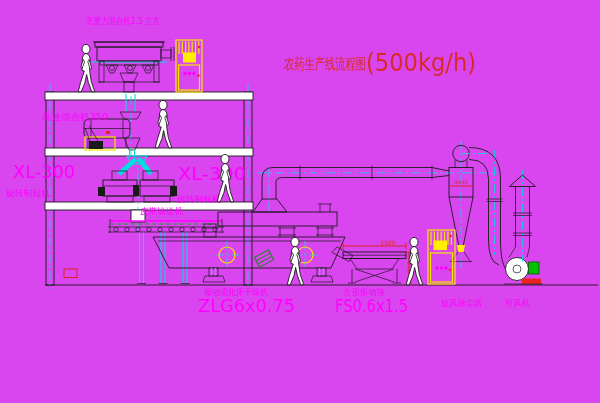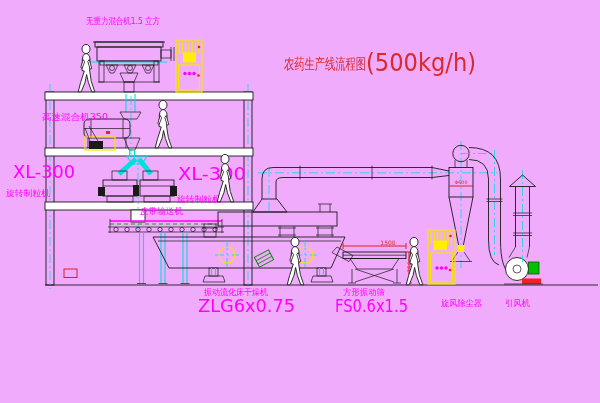--- a/index.html
+++ b/index.html
@@ -1,16 +1,16 @@
 <!DOCTYPE html>
 <html><head>
 <meta charset="utf-8">
 <style>
   html,body{margin:0;padding:0;background:#fff;}
-  #canvas{position:relative;width:600px;height:403px;background:#f0abfc;overflow:hidden;
+  #canvas{position:relative;width:600px;height:403px;background:#d946ef;overflow:hidden;
           font-family:"DejaVu Sans",sans-serif;}
   svg{display:block;}
   .k{stroke:#1a1a1a;fill:none;stroke-width:0.9;}
   .k7{stroke:#1a1a1a;fill:none;stroke-width:0.7;}
   .wf{stroke:#1a1a1a;fill:#ffffff;stroke-width:0.9;}
   .blk{fill:#1a1a1a;stroke:none;}
   .cy{stroke:#00dfdf;fill:none;stroke-width:1.1;}
   .cy5{stroke:#00dfdf;fill:none;stroke-width:5;}
   .cyd{stroke:#00dfdf;fill:none;stroke-width:0.8;stroke-dasharray:9 3 2 3;}
   .yl{stroke:#f5e400;fill:none;stroke-width:1.2;}

